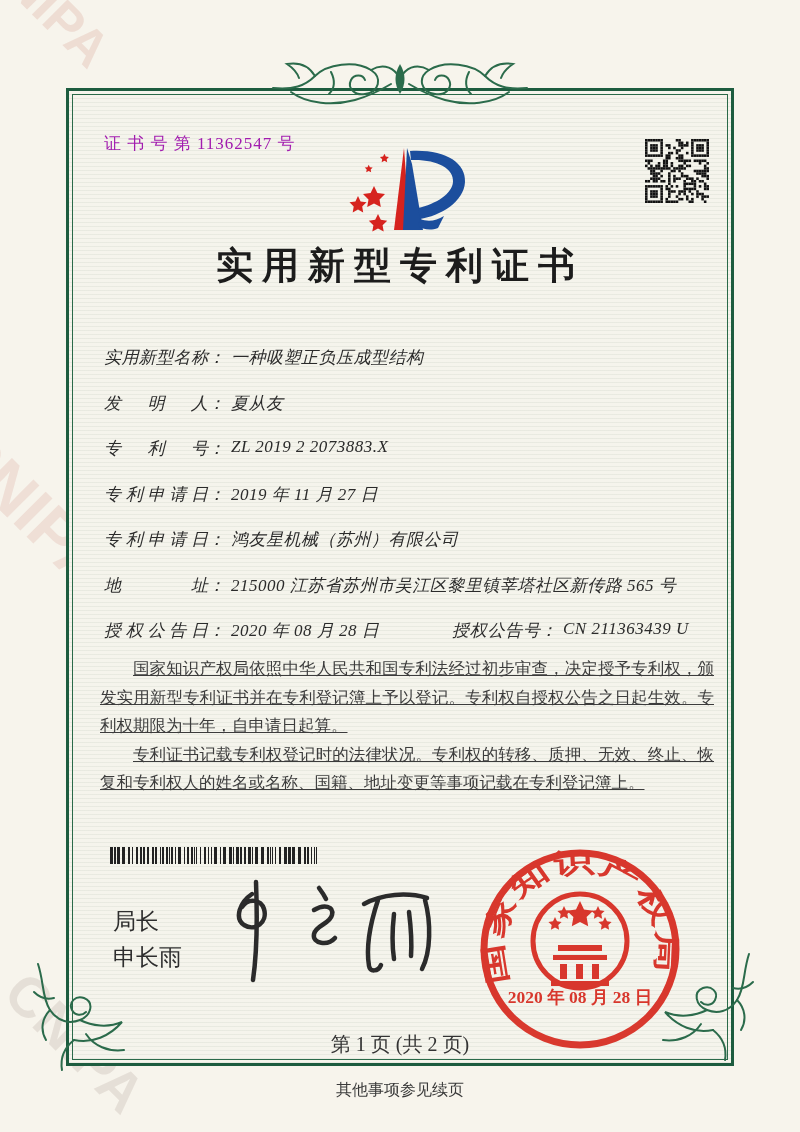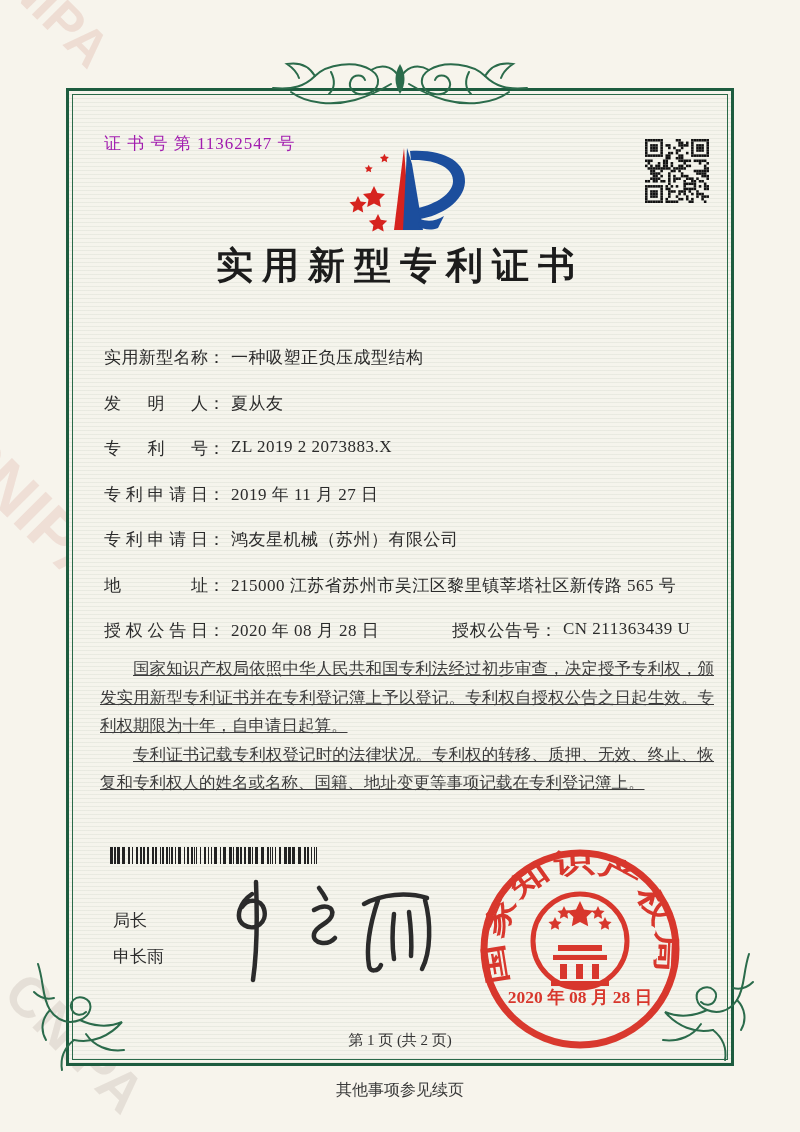--- a/index.html
+++ b/index.html
@@ -23,41 +23,41 @@
   .wm5{left:-10px;top:1010px;font-size:56px;color:rgba(170,150,140,.22);}
 
   
   .cert-no{position:absolute;left:104px;top:132px;font-size:17px;color:#a21caf;letter-spacing:1px;}
   .logo{position:absolute;left:328px;top:124px;}
   .qr{position:absolute;left:645px;top:139px;}
   .title{position:absolute;left:0;top:241px;width:100%;text-align:center;
          font-size:37px;font-weight:bold;color:#1c1c1c;letter-spacing:9px;}
 
   
-  .fields{position:absolute;left:104px;top:346px;width:608px;font-size:17px;color:#2b2b2b;}
+  .fields{position:absolute;left:104px;top:346px;width:608px;font-size:17px;color:#2b2b2b;font-style:italic;}
   .frow{position:relative;height:45.5px;}
   .flabel{display:inline-block;width:104px;text-align:justify;text-align-last:justify;vertical-align:top;}
   .fcolon{display:inline-block;vertical-align:top;}
   .fvalue{display:inline-block;margin-left:6px;vertical-align:top;letter-spacing:.5px;}
   .grant2{position:absolute;left:328px;top:0;}
   .grant2 .flabel{width:88px;margin-left:20px;}
 
   
   .body-text{position:absolute;left:100px;top:655px;width:614px;font-size:16.5px;
              line-height:28.6px;color:#3c3c3c;text-align:justify;
              font-family:"DejaVu Serif","Liberation Serif",serif;}
   .body-text p{margin:0;text-indent:2em;text-decoration:underline;}
 
   
   .barcode{position:absolute;left:110px;top:847px;}
   .sig-block{position:absolute;left:113px;top:903px;font-family:"Liberation Sans",sans-serif;
-             font-size:17px;color:#2e2e2e;line-height:36px;}
+             font-size:23px;color:#2e2e2e;line-height:36px;}
   .signature{position:absolute;left:222px;top:872px;}
   .seal{position:absolute;left:474px;top:845px;}
-  .page-info{position:absolute;left:0;top:1031px;width:100%;text-align:center;font-size:15px;color:#333;}
+  .page-info{position:absolute;left:0;top:1031px;width:100%;text-align:center;font-size:20px;color:#333;}
   .footer-note{position:absolute;left:0;top:1080px;width:100%;text-align:center;font-size:16px;
                color:#3a3a3a;font-family:"DejaVu Serif","Liberation Serif",serif;}
 
   .ornament{position:absolute;pointer-events:none;}
   .orn-top{left:271px;top:52px;}
   .orn-bl{left:30px;top:962px;}
   .orn-br{left:652px;top:952px;}
 </style>
 </head>
 <body>

